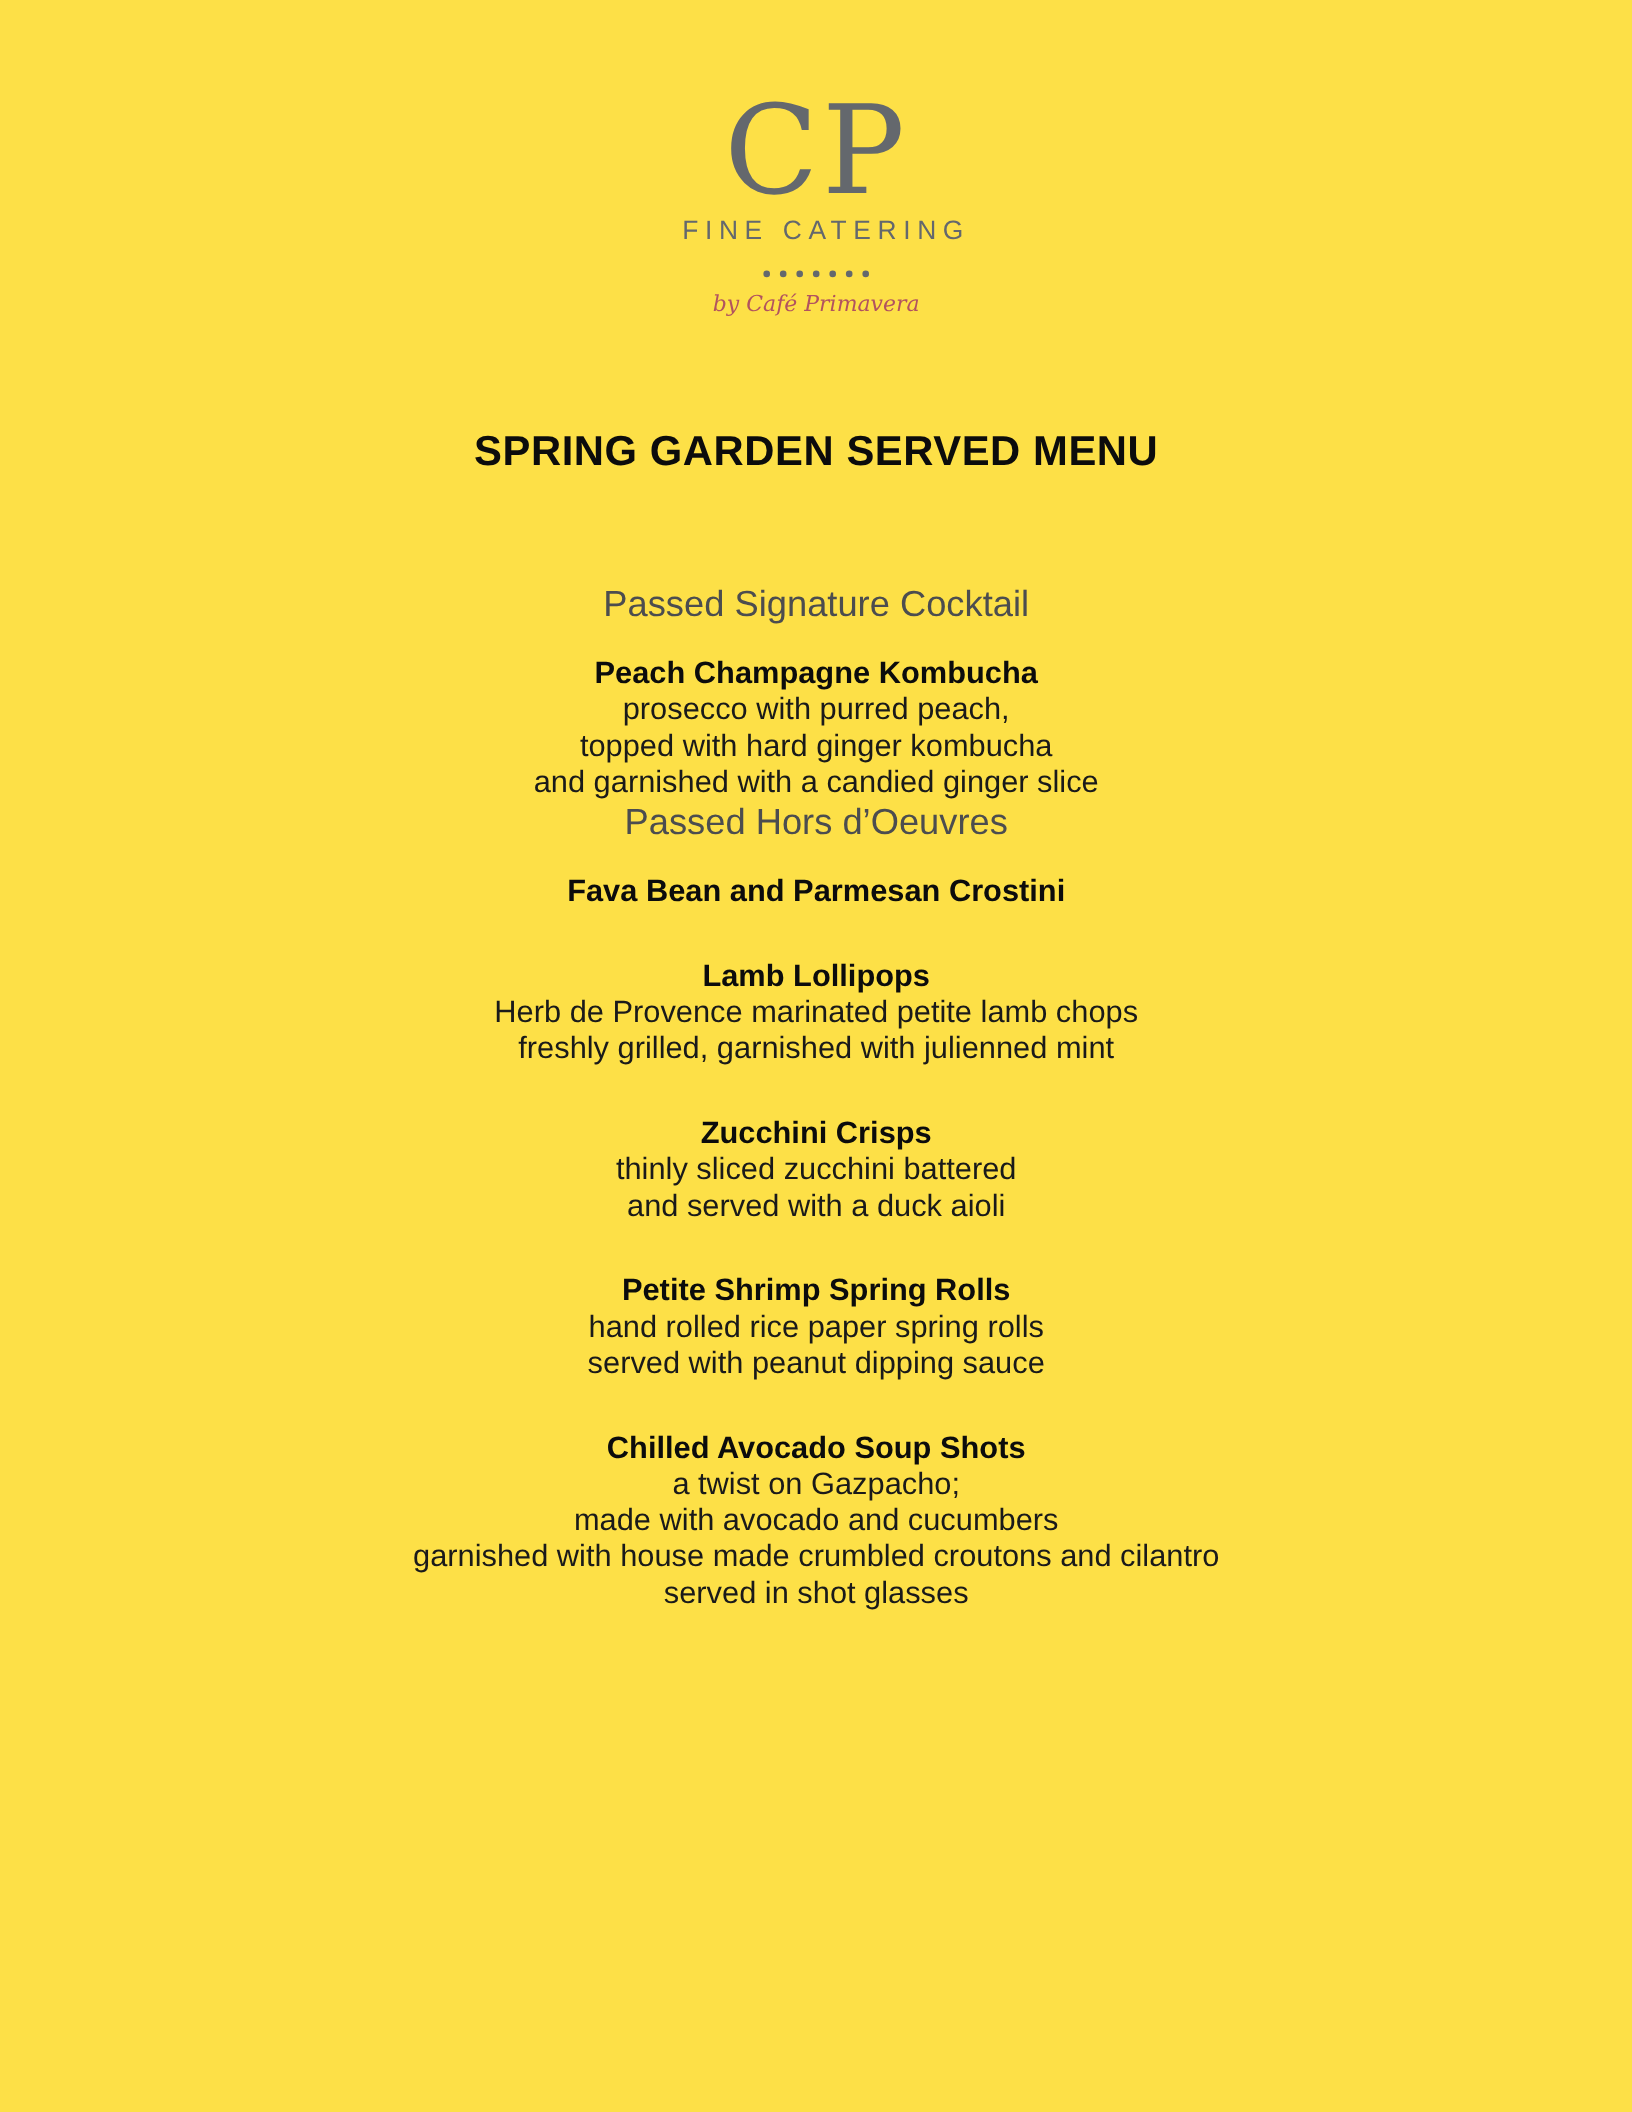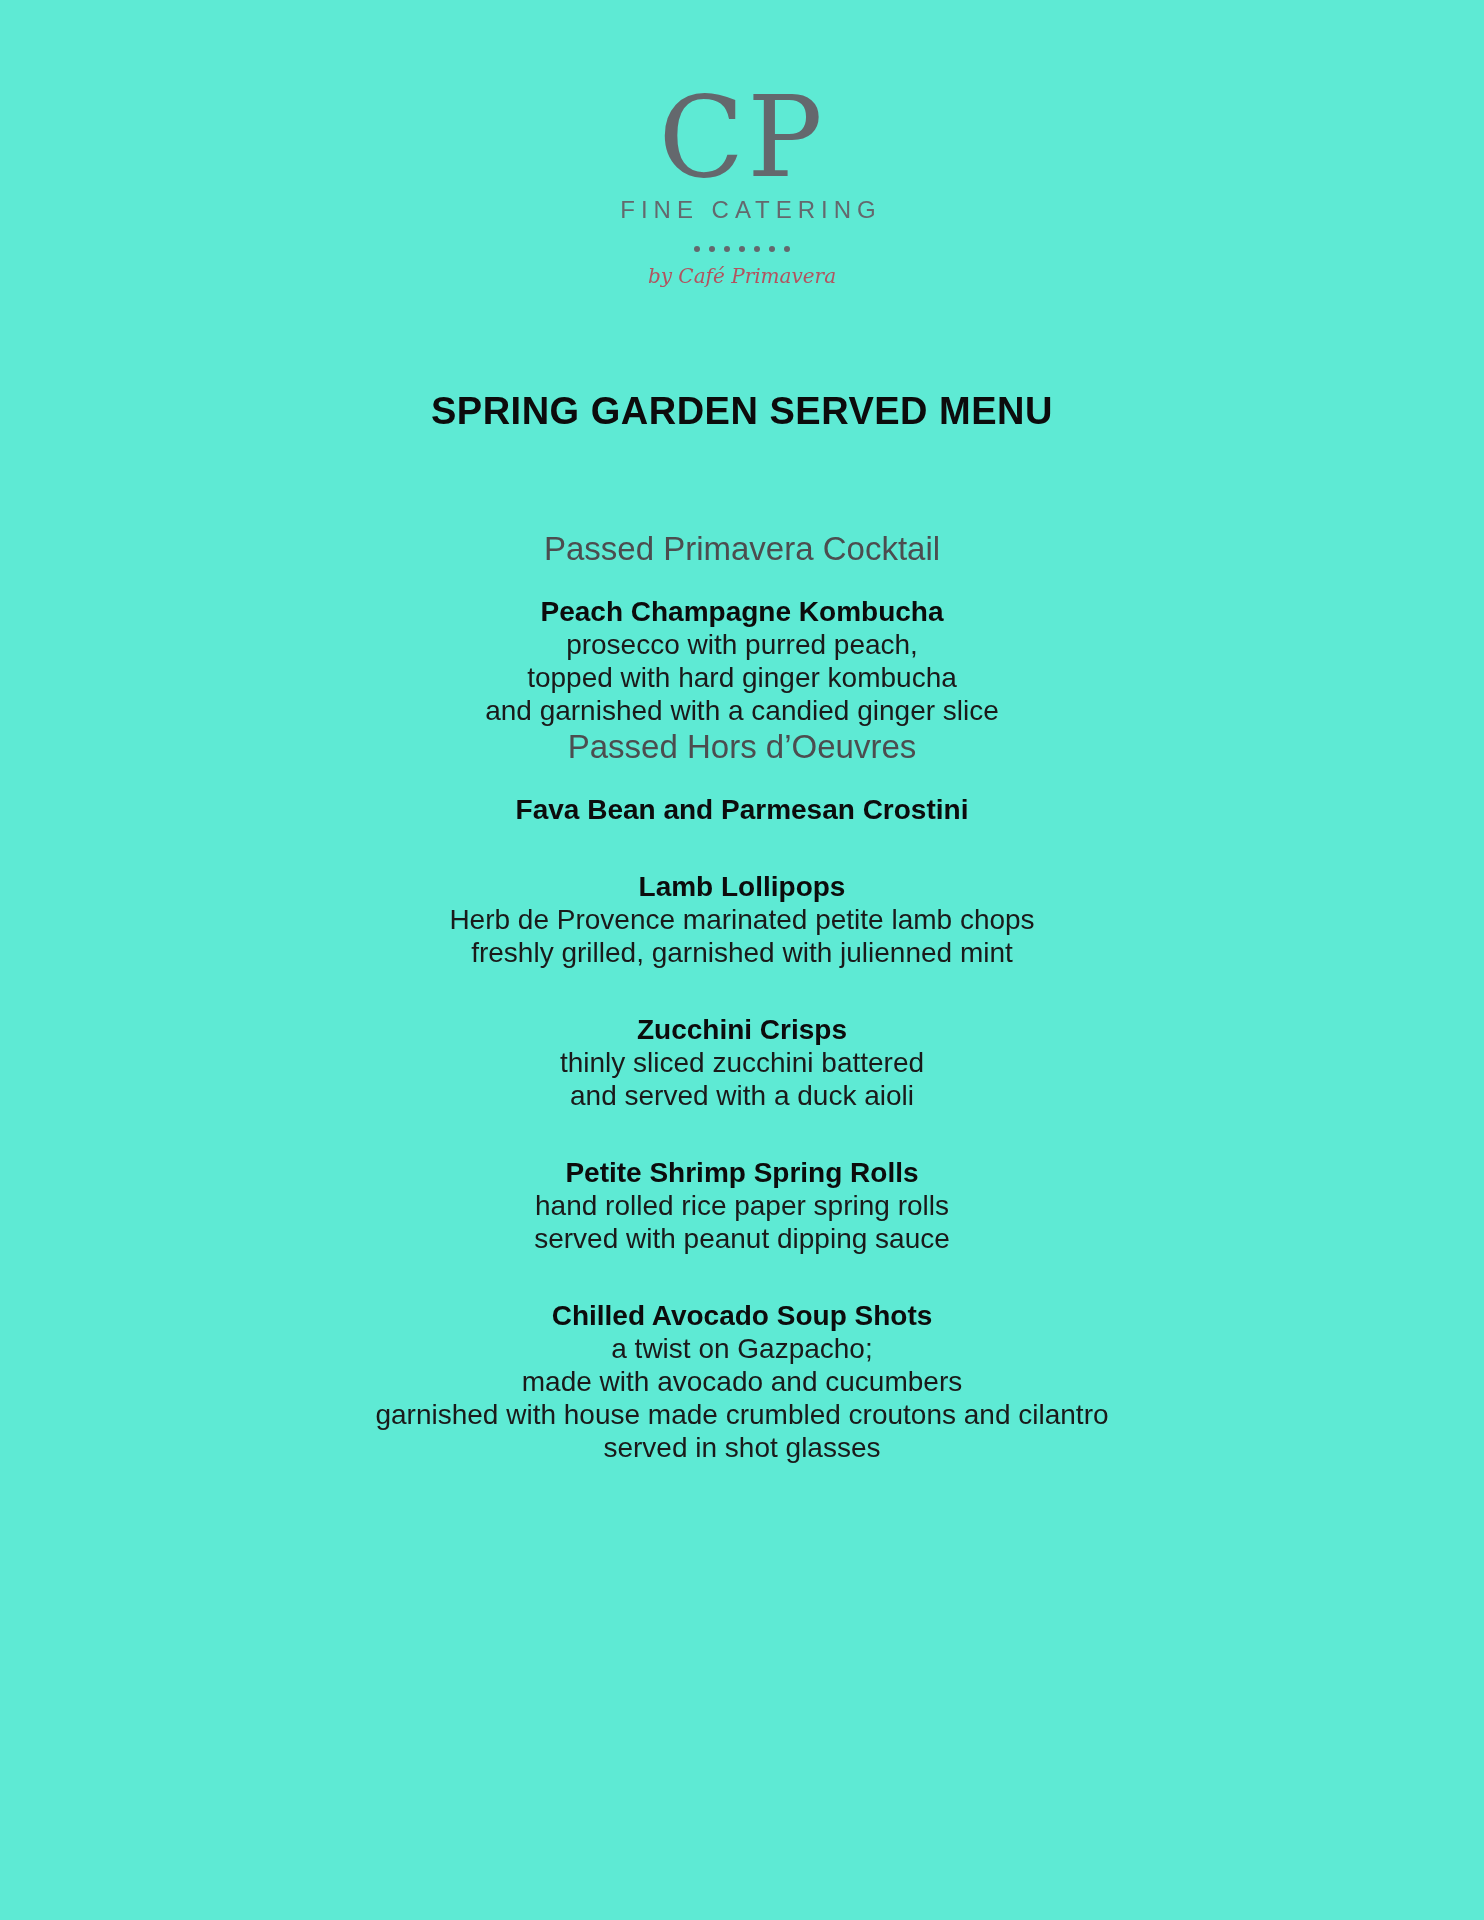--- a/index.html
+++ b/index.html
@@ -5,21 +5,21 @@
   html, body {
     margin: 0;
     padding: 0;
     background: #ffffff;
   }
   .page {
     position: relative;
     width: 1484px;
     min-height: 1920px;
     margin: 0 auto;
-    background: #5eead4;
+    background: #fde047;
     text-align: center;
     font-family: "Liberation Sans", sans-serif;
     color: #141414;
     padding-top: 84px;
     box-sizing: border-box;
     overflow: hidden;
   }
 
   
   .brand { line-height: 1; }
@@ -98,21 +98,21 @@
         <span class="dot"></span>
         <span class="dot"></span>
       </div>
     <div class="byline">by Café Primavera</div>
   </header>
 
   <h1 class="menu-title">SPRING GARDEN SERVED MENU</h1>
 
   <div id="sections">
   <section class="section">
-    <h2 class="section-heading">Passed Primavera Cocktail</h2>
+    <h2 class="section-heading">Passed Signature Cocktail</h2>
     <div class="items">
   <div class="item">
     <div class="item-name">Peach Champagne Kombucha</div>
     <div class="item-descs">
               <div class="item-desc">prosecco with purred peach,</div>
               <div class="item-desc">topped with hard ginger kombucha</div>
               <div class="item-desc">and garnished with a candied ginger slice</div>
             </div>
   </div>
 </div>

